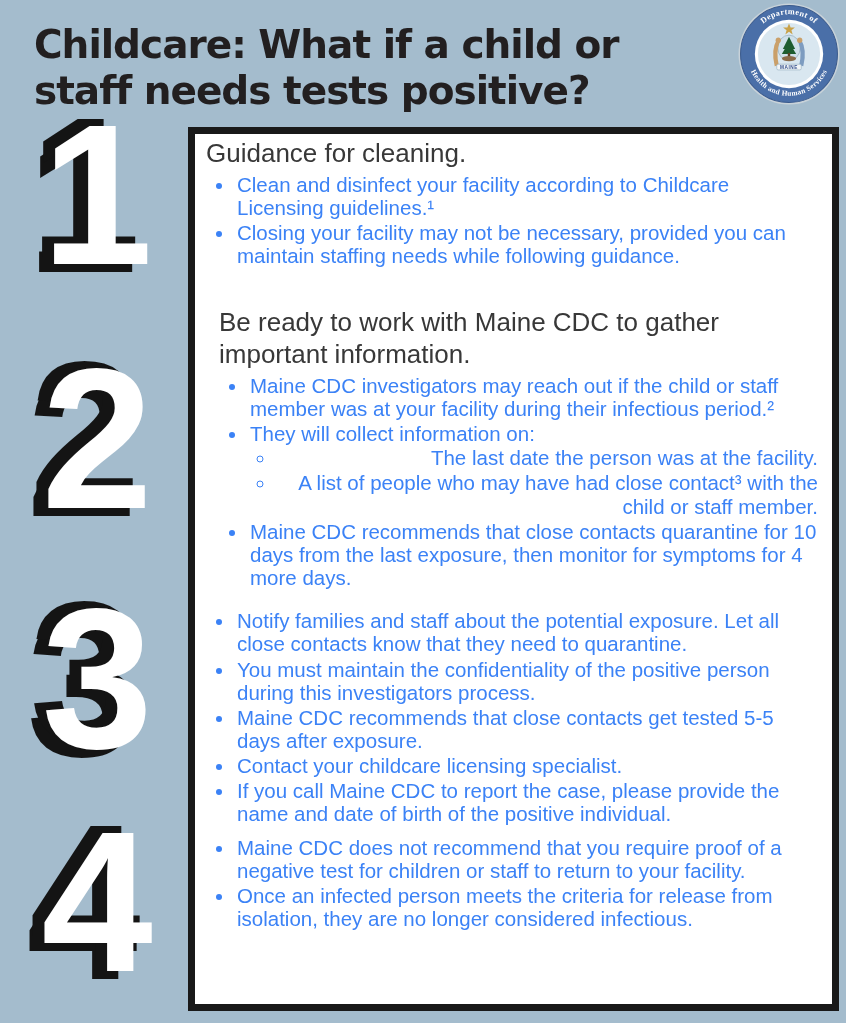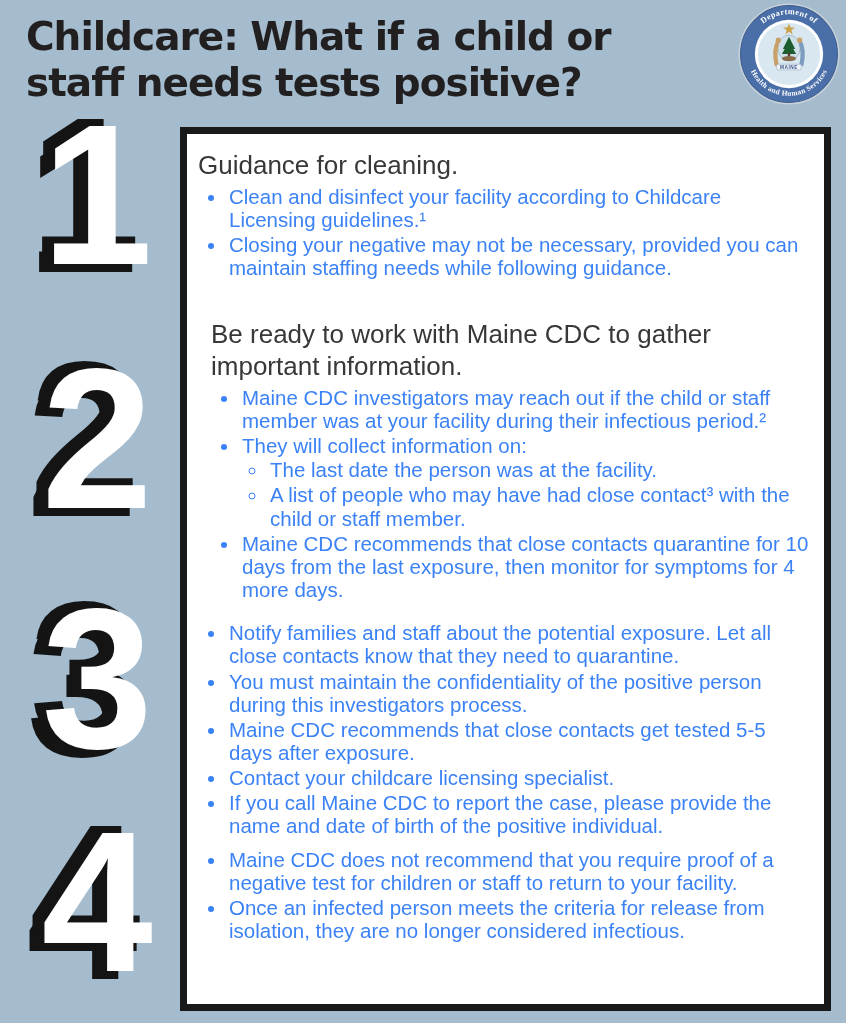--- a/index.html
+++ b/index.html
@@ -3,21 +3,21 @@
 <meta charset="utf-8">
 <style>
   html,body{margin:0;padding:0;background:#8fa8ba;}
   .page{
     position:relative;width:846px;height:1023px;overflow:hidden;
     background:#a4bccd;
     font-family:"Liberation Sans",sans-serif;
   }
   
   .title{
-    position:absolute;left:22px;top:10px;margin:4px;
+    position:absolute;left:22px;top:10px;margin:12px;
     font-family:"DejaVu Sans",sans-serif;
     font-weight:700;font-size:39px;line-height:1.18;
     color:#221f20;letter-spacing:-1px;
   }
   .title span{display:block;}
   
   .seal{position:absolute;top:3px;right:6px;width:102px;height:102px;}
   
   .step-number{
     position:absolute;left:12px;width:170px;text-align:center;
@@ -25,35 +25,35 @@
     font-size:200px;line-height:1;color:#ffffff;
     text-shadow:-12px -7px 0 #141414,-15px 8px 0 #141414;
     user-select:none;
   }
   .pos-1{top:95px;}
   .pos-2{top:339px;}
   .pos-3{top:579px;}
   .pos-4{top:802px;}
   
   .box{
-    position:absolute;left:180px;top:127px;width:651px;height:884px;
+    position:absolute;left:188px;top:127px;width:651px;height:884px;
     box-sizing:border-box;background:#ffffff;border:7px solid #191919;
-    padding:16px 14px 4px 11px;
+    padding:4px 14px 4px 11px;
   }
   .section{color:#3d3d3d;}
   .section h2{
     margin:0;font-size:26px;font-weight:400;line-height:1.22;
     color:#383838;max-width:600px;
   }
   .section ul{margin:3px 0 0 0;padding-left:29px;}
   .section li{
     font-size:20.5px;line-height:1.13;margin:1px 0 2px 0;color:#3b82f6;
     padding-left:2px;
   }
-  .section li ul{margin:0;padding-left:26px;}
+  .section li ul{margin:0;padding-left:26px;text-align:right;}
   .sec-2{margin-top:40px;margin-left:13px;}
   .sec-3{margin-top:20px;}
   .sec-4{margin-top:10px;}
 </style>
 </head>
 <body>
 
 <div class="page">
 
   <h1 class="title">
@@ -97,21 +97,21 @@
       <div class="step-number pos-2">2</div>
       <div class="step-number pos-3">3</div>
       <div class="step-number pos-4">4</div>
     </div>
 
   <div class="box" id="steps-box">
       <section class="section sec-1">
         <h2>Guidance for cleaning.</h2>
         <ul>
           <li>Clean and disinfect your facility according to Childcare Licensing guidelines.¹</li>
-          <li>Closing your negative may not be necessary, provided you can maintain staffing needs while following guidance.</li>
+          <li>Closing your facility may not be necessary, provided you can maintain staffing needs while following guidance.</li>
         </ul>
       </section>
       <section class="section sec-2">
         <h2>Be ready to work with Maine CDC to gather important information.</h2>
         <ul>
           <li>Maine CDC investigators may reach out if the child or staff member was at your facility during their infectious period.²</li>
           <li>They  will collect information on:<ul>
               <li>The last date the person was at the facility.</li>
               <li>A list of people who may have had close contact³ with the child or staff member.</li>
             </ul></li>

